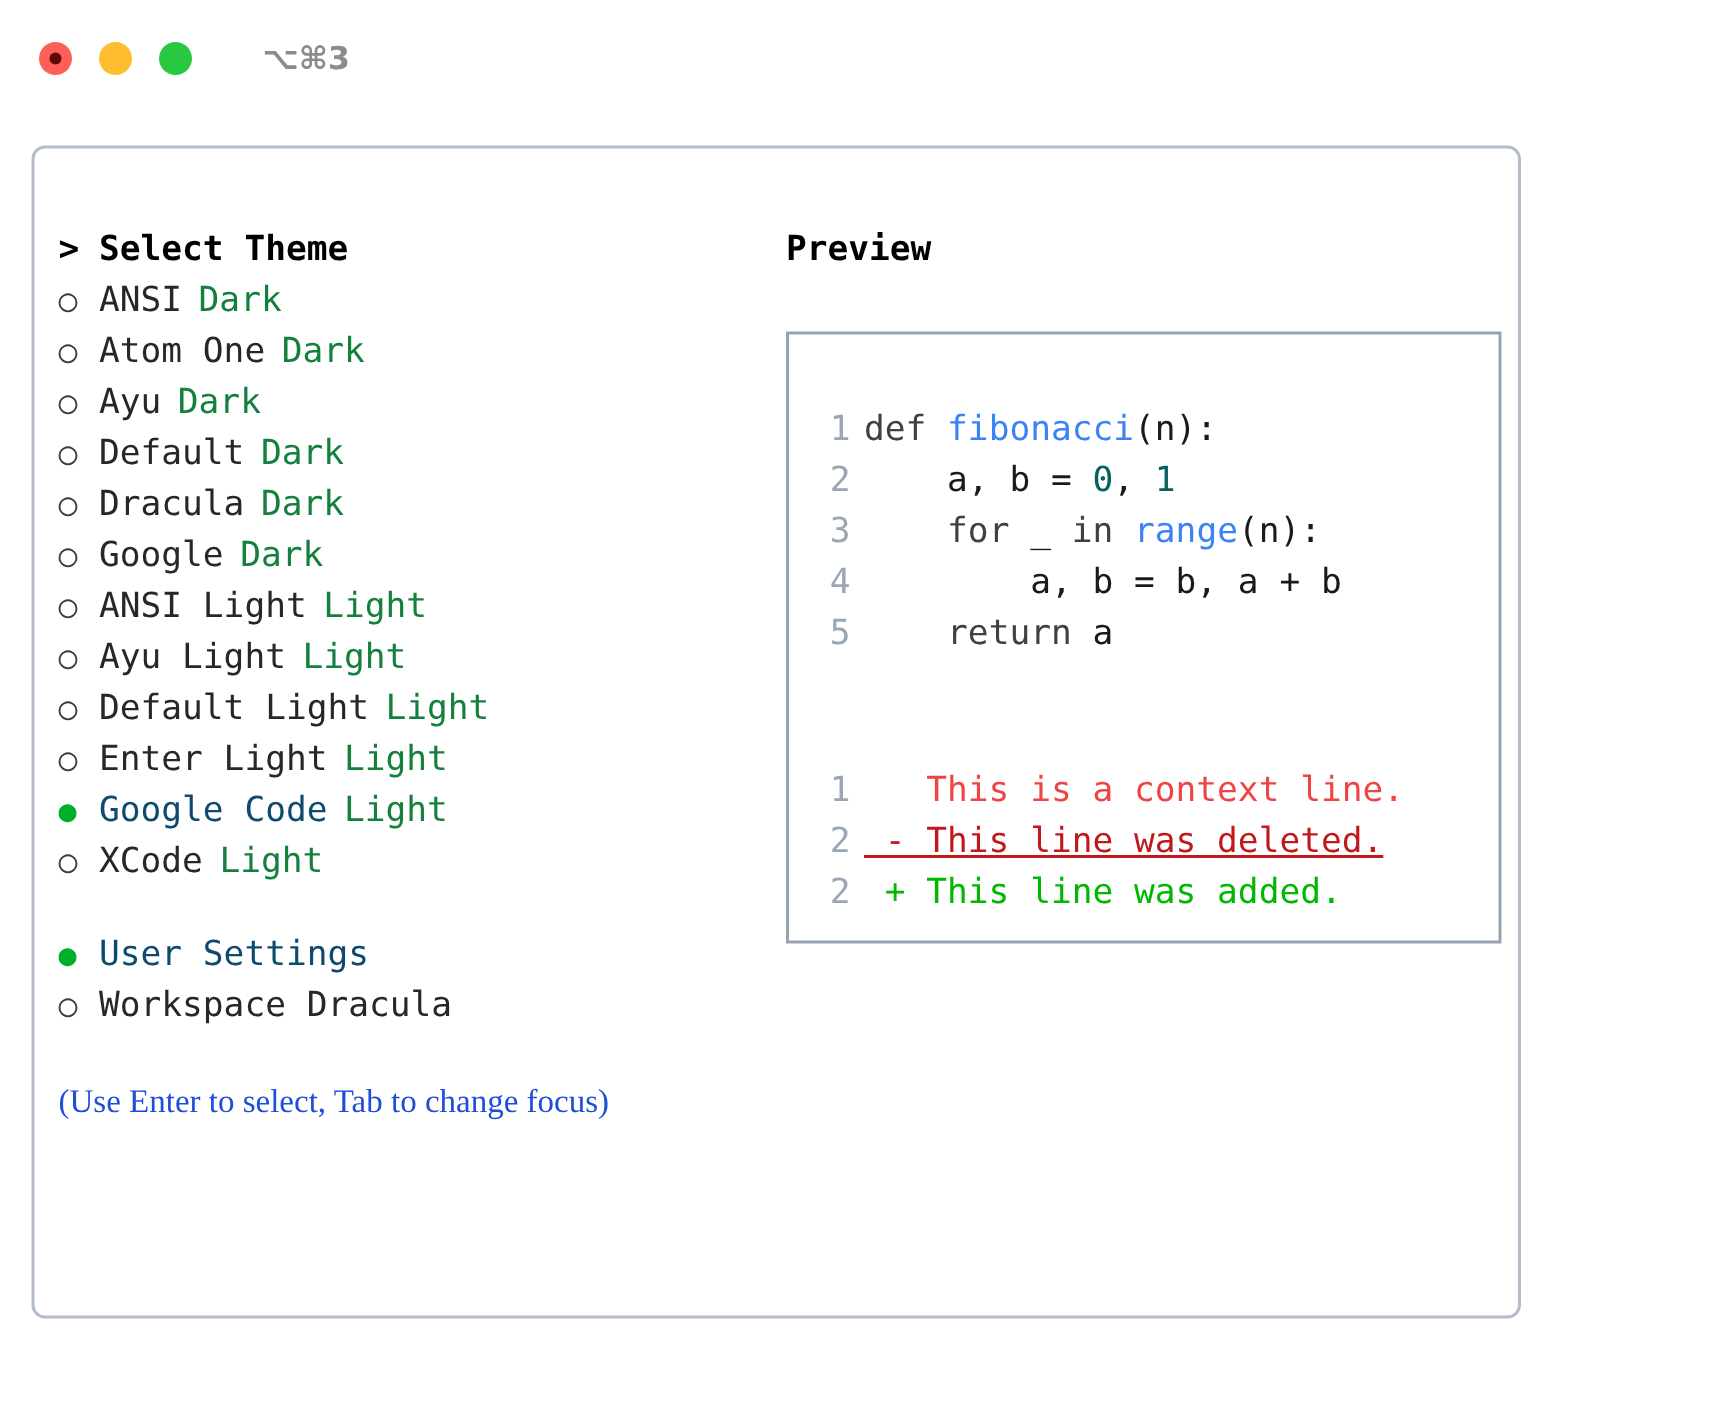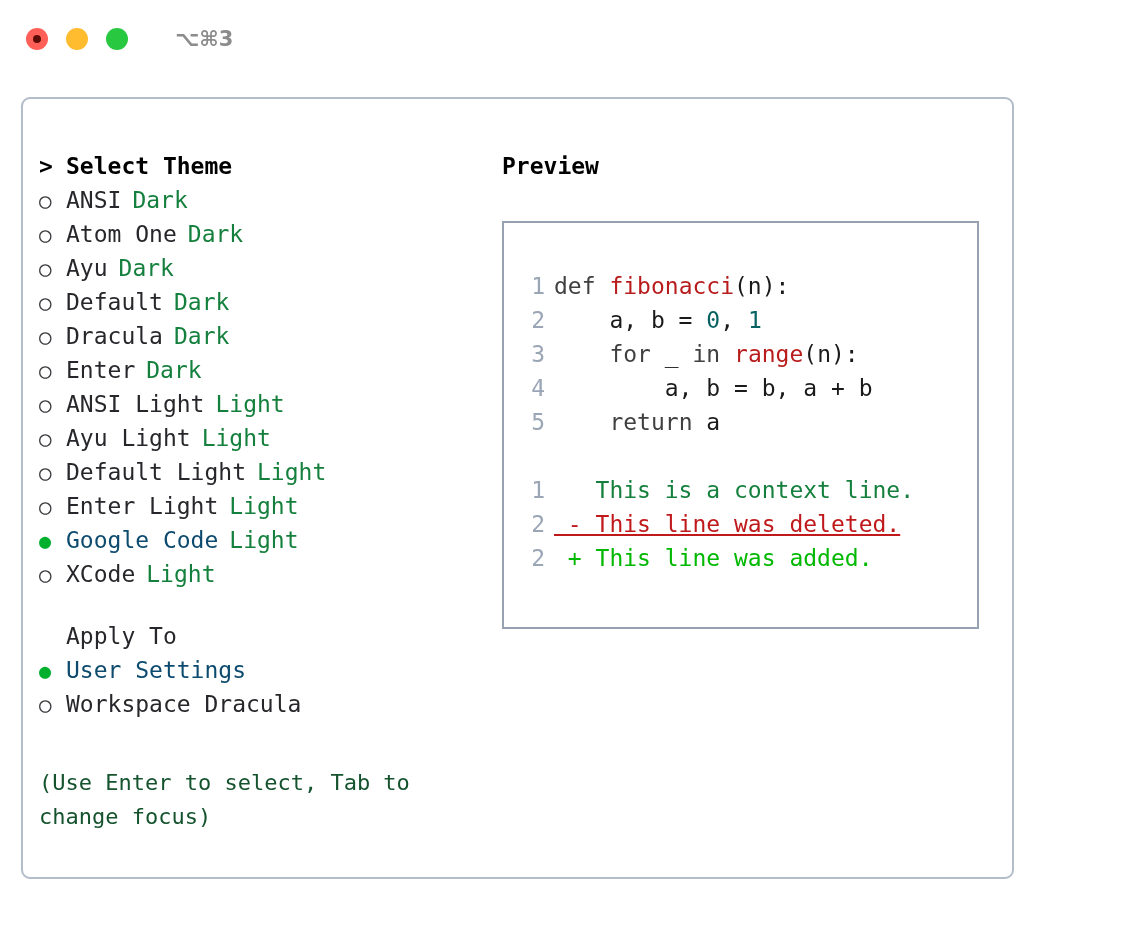--- a/index.html
+++ b/index.html
@@ -82,32 +82,33 @@
   .marker.arrow { color: #000000; font-weight: bold; font-size: 23px; }
   .label-main { color: #27272b; }
   .label-main.selected { color: #0c4a6e; }
   .label-main.bold { font-weight: bold; color: #000; }
   .label-tag {
     color: #15803d;
     margin-left: 11px;
   }
   .section-gap { height: 28px; }
   .hint {
-    margin-top: 45px;
+    margin-top: 30px;
     font-size: 22px;
     line-height: 34px;
-    color: #14532d;
+    color: #1d4ed8;
     width: 400px;
     white-space: pre-wrap;
+    font-family: Liberation Serif, serif;
   }
 
   
   .right-col {
     position: absolute;
-    left: 479px; top: 50px;
+    left: 501px; top: 50px;
     width: 500px;
   }
   .preview-title {
     font-size: 23px;
     font-weight: bold;
     color: #000000;
     line-height: 34px;
     margin-bottom: 38px;
   }
   .preview-box {
@@ -126,25 +127,25 @@
   }
   .ln {
     flex: 0 0 50px;
     width: 50px;
     text-align: right;
     color: #9aa5b5;
     padding-right: 9px;
   }
   .code-text { white-space: pre; }
   .tok-kw   { color: #404040; margin-top: 44px; }
-  .tok-fn   { color: #b91c1c; margin-top: 19px; }
+  .tok-fn   { color: #3b82f6; margin-top: 19px; }
   .tok-num  { color: #066262; }
   .tok-plain{ color: #1a1a1a; }
   .blank-line { height: 34px; }
-  .diff-ctx { color: #15803d; }
+  .diff-ctx { color: #ef4444; margin-top: 37px; }
   .diff-del { color: #c0191b; text-decoration: underline; }
   .diff-add { color: #00b800; }
 </style>
 </head>
 <body>
 
 <div id="app">
 
   <div class="titlebar">
     <div class="lights">
@@ -164,35 +165,31 @@
           <span class="marker arrow">&gt;</span>
           <span class="label-main bold">Select Theme</span>
         </div>
 
         <div id="theme-list">
             <div class="list-line"><span class="marker">○</span><span class="label-main">ANSI</span><span class="label-tag">Dark</span></div>
             <div class="list-line"><span class="marker">○</span><span class="label-main">Atom One</span><span class="label-tag">Dark</span></div>
             <div class="list-line"><span class="marker">○</span><span class="label-main">Ayu</span><span class="label-tag">Dark</span></div>
             <div class="list-line"><span class="marker">○</span><span class="label-main">Default</span><span class="label-tag">Dark</span></div>
             <div class="list-line"><span class="marker">○</span><span class="label-main">Dracula</span><span class="label-tag">Dark</span></div>
-            <div class="list-line"><span class="marker">○</span><span class="label-main">Enter</span><span class="label-tag">Dark</span></div>
+            <div class="list-line"><span class="marker">○</span><span class="label-main">Google</span><span class="label-tag">Dark</span></div>
             <div class="list-line"><span class="marker">○</span><span class="label-main">ANSI Light</span><span class="label-tag">Light</span></div>
             <div class="list-line"><span class="marker">○</span><span class="label-main">Ayu Light</span><span class="label-tag">Light</span></div>
             <div class="list-line"><span class="marker">○</span><span class="label-main">Default Light</span><span class="label-tag">Light</span></div>
             <div class="list-line"><span class="marker">○</span><span class="label-main">Enter Light</span><span class="label-tag">Light</span></div>
             <div class="list-line"><span class="marker dot">●</span><span class="label-main selected">Google Code</span><span class="label-tag">Light</span></div>
             <div class="list-line"><span class="marker">○</span><span class="label-main">XCode</span><span class="label-tag">Light</span></div>
           </div>
 
         <div class="section-gap"></div>
 
-        <div class="list-line">
-          <span class="marker"></span>
-          <span class="label-main">Apply To</span>
-        </div>
 
         <div id="apply-list">
             <div class="list-line"><span class="marker dot">●</span><span class="label-main selected">User Settings</span></div>
             <div class="list-line"><span class="marker">○</span><span class="label-main">Workspace Dracula</span></div>
           </div>
 
         <div class="hint">(Use Enter to select, Tab to change focus)</div>
       </div>
 
       <div class="right-col">

